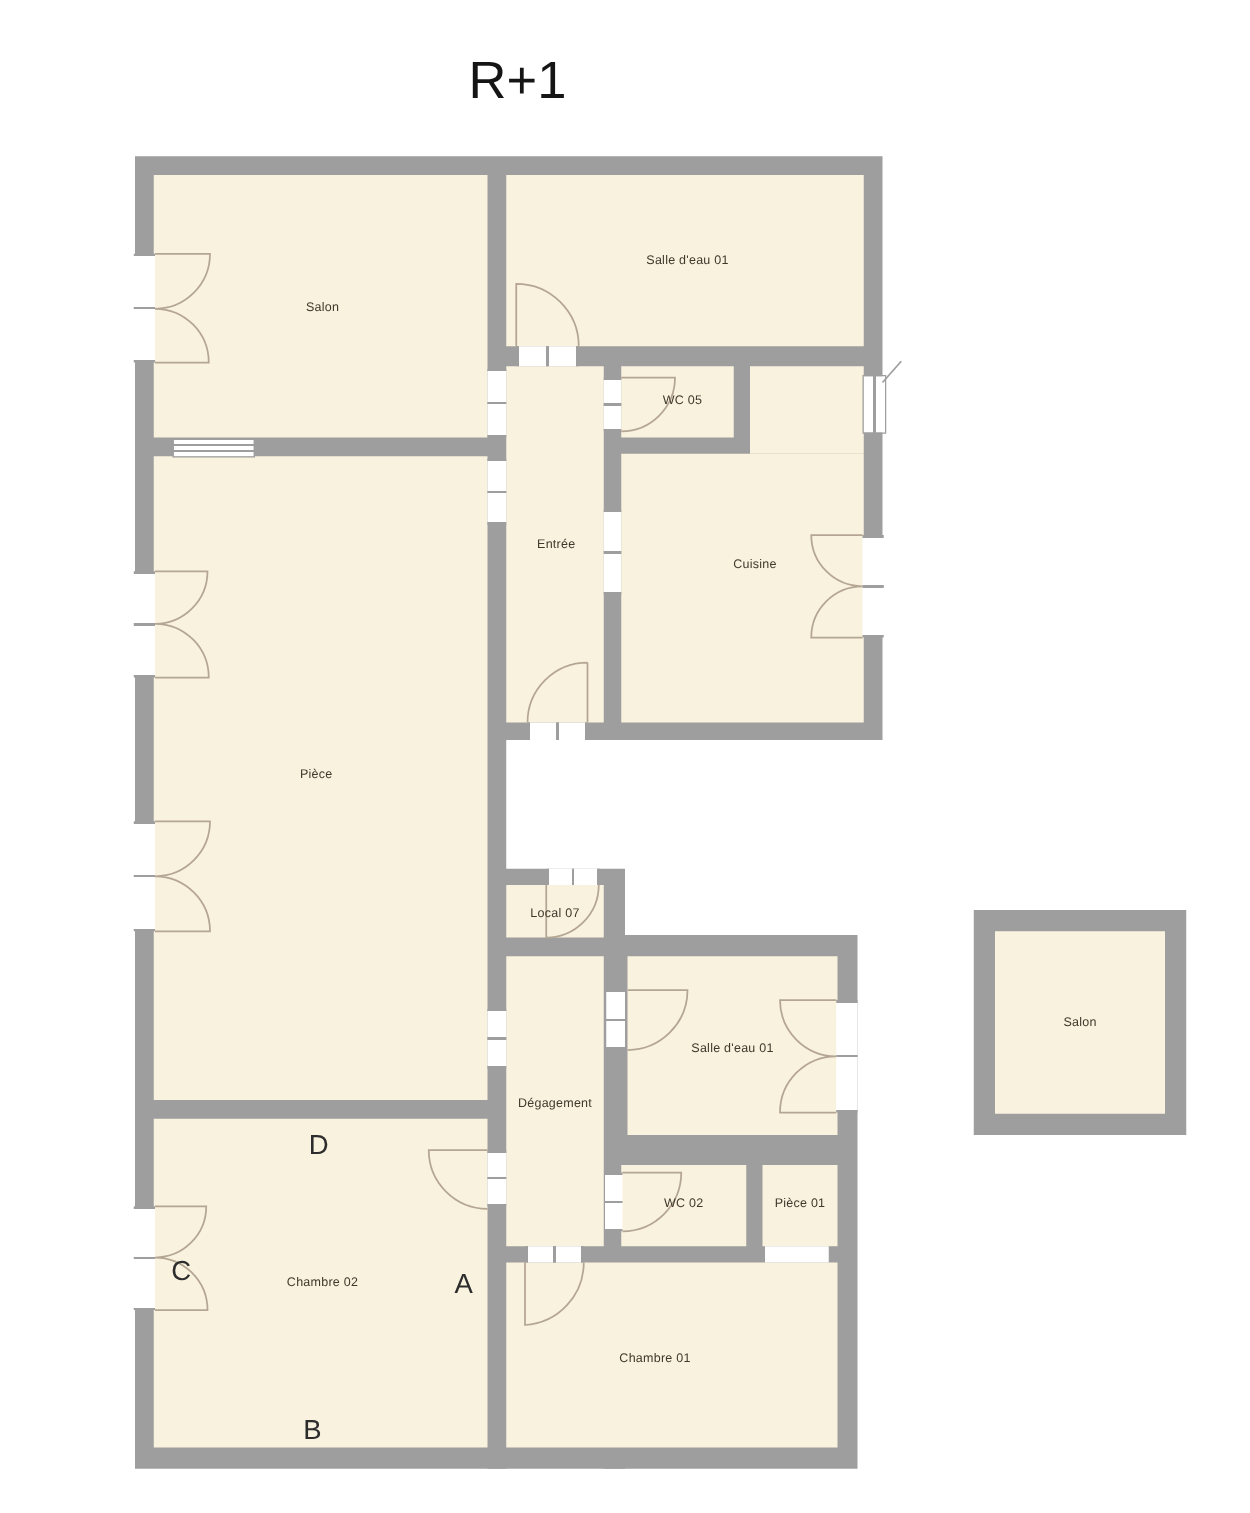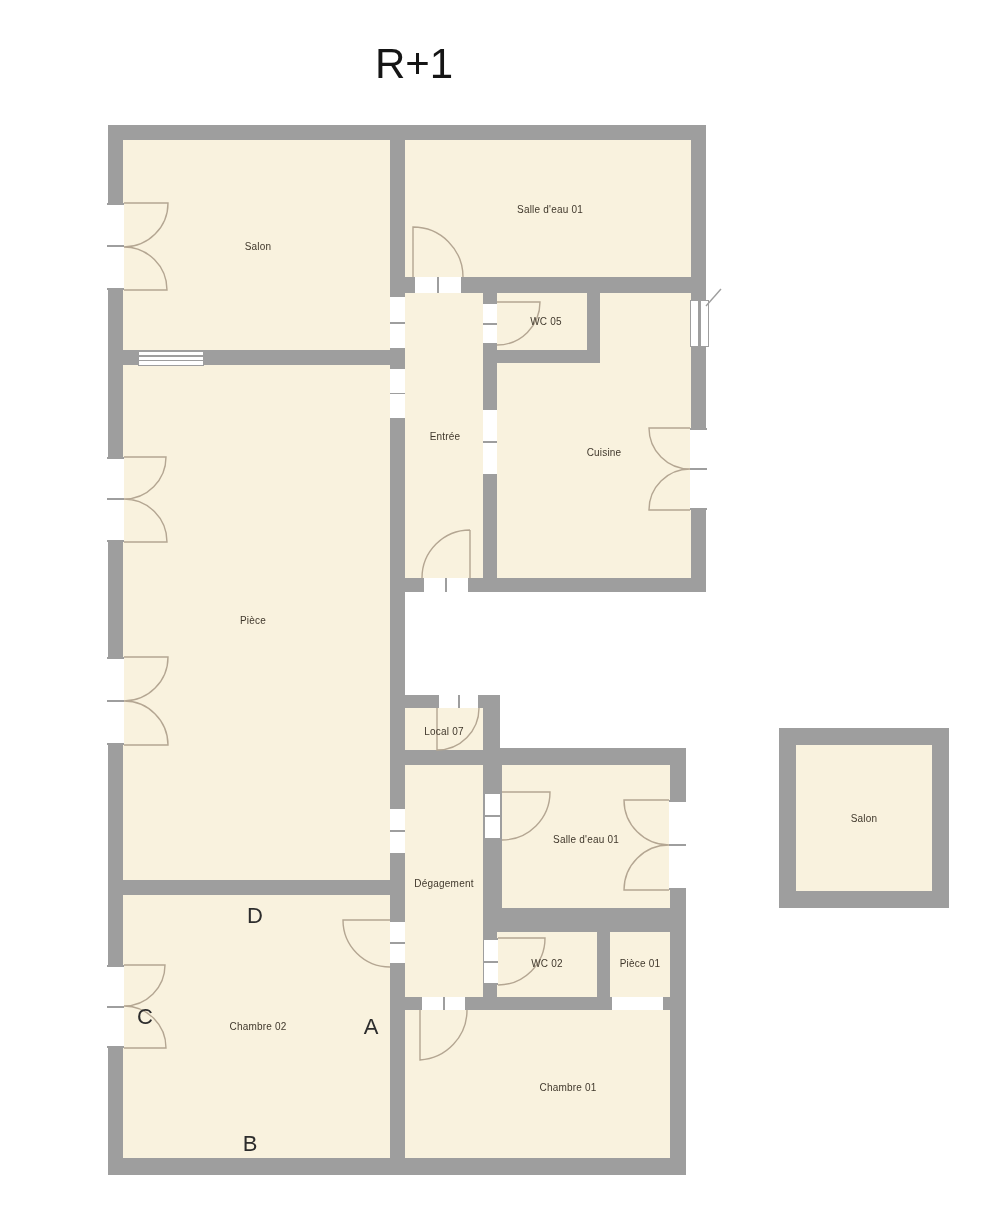--- a/index.html
+++ b/index.html
@@ -108,21 +108,21 @@
   <div class="rlabel" style="left:546px;top:321px">WC 05</div>
   <div class="rlabel" style="left:445px;top:436px">Entrée</div>
   <div class="rlabel" style="left:604px;top:452px">Cuisine</div>
   <div class="rlabel" style="left:253px;top:620px">Pièce</div>
   <div class="rlabel" style="left:444px;top:731px">Local 07</div>
   <div class="rlabel" style="left:444px;top:883px">Dégagement</div>
   <div class="rlabel" style="left:586px;top:839px">Salle d'eau 01</div>
   <div class="rlabel" style="left:547px;top:963px">WC 02</div>
   <div class="rlabel" style="left:640px;top:963px">Pièce 01</div>
   <div class="rlabel" style="left:258px;top:1026px">Chambre 02</div>
-  <div class="rlabel" style="left:568px;top:1087px">Chambre 01</div>
+  <div class="rlabel" style="left:524px;top:1087px">Chambre 01</div>
   <div class="rlabel" style="left:864px;top:818px">Salon</div>
 
   <div class="marker" style="left:371px;top:1027px">A</div>
   <div class="marker" style="left:250px;top:1144px">B</div>
   <div class="marker" style="left:145px;top:1017px">C</div>
   <div class="marker" style="left:255px;top:916px">D</div>
 
 </div>
 
 </body></html>

